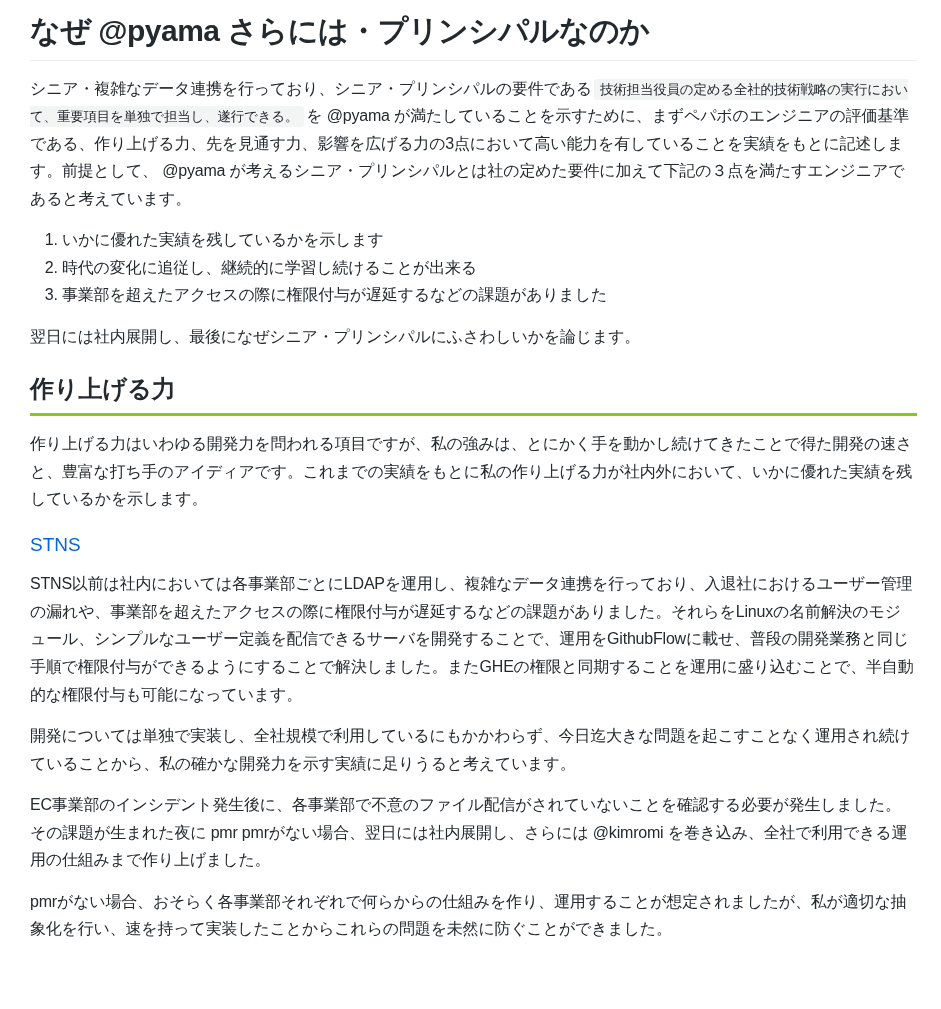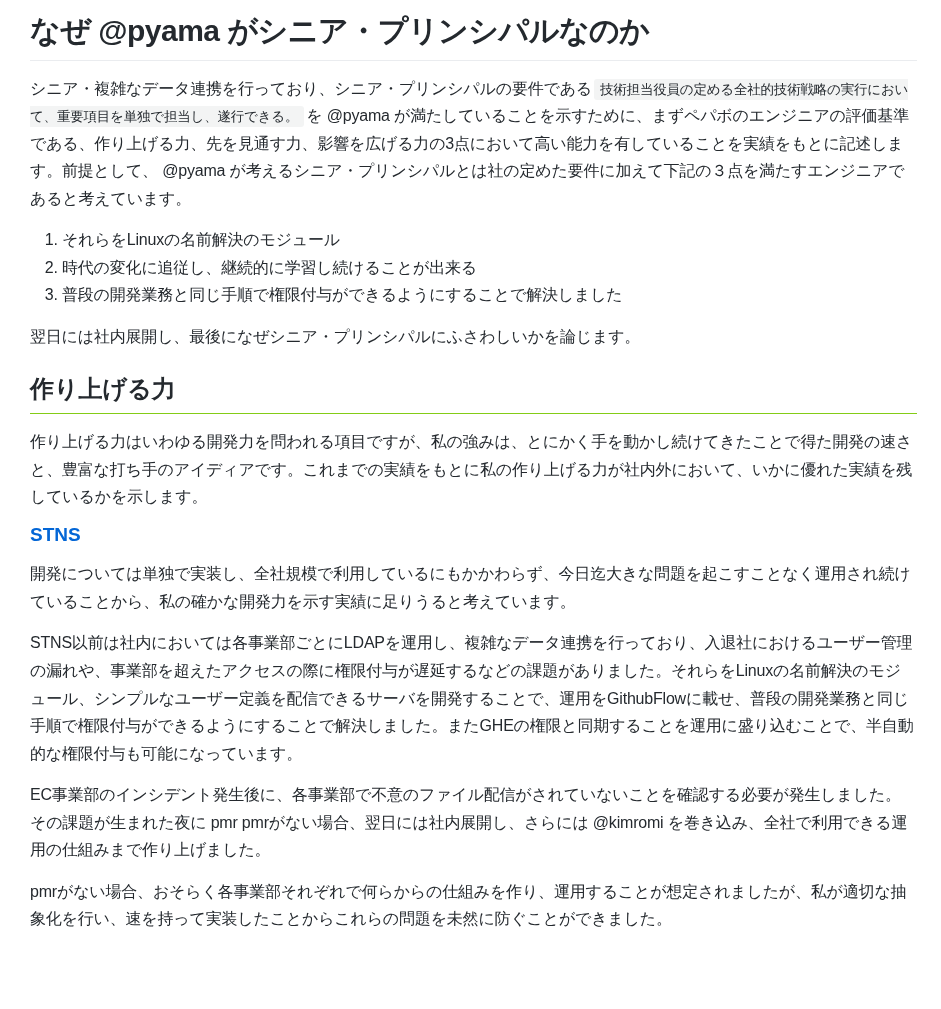--- a/index.html
+++ b/index.html
@@ -30,27 +30,27 @@
       padding-bottom: 10px;
       border-bottom: 1px solid #eaecef;
       letter-spacing: -0.5px;
     }
     h2 {
       font-size: 24px;
       font-weight: bold;
       line-height: 1.25;
       margin: 24px 0 0 0;
       padding-bottom: 9px;
-      border-bottom: 1px solid #84cc16;
+      border-bottom: 3px solid #84cc16;
     }
     h3 {
       font-size: 19px;
-      font-weight: bold;
+      font-weight: normal;
       line-height: 1.25;
-      margin: 12px 0 0 0;
+      margin: 20px 0 0 0;
     }
     h3 a {
       color: #0366d6;
       text-decoration: none;
     }
     p {
       margin: 14px 0 0 0;
       letter-spacing: -0.2px;
     }
     code {
@@ -68,40 +68,40 @@
     ol li {
       line-height: 1.72;
       letter-spacing: -0.2px;
     }
   </style>
 </head>
 <body>
 
 <article class="markdown-body">
 
-  <h1>なぜ @pyama がシニア・プリンシパルなのか</h1>
+  <h1>なぜ @pyama さらには・プリンシパルなのか</h1>
 
   <p><span>シニア・複雑なデータ連携を行っており、シニア・プリンシパルの要件である</span><code>技術担当役員の定める全社的技術戦略の実行において、重要項目を単独で担当し、遂行できる。</code><span>を @pyama が満たしていることを示すために、まずペパボのエンジニアの評価基準である、作り上げる力、先を見通す力、影響を広げる力の3点において高い能力を有していることを実績をもとに記述します。前提として、 @pyama が考えるシニア・プリンシパルとは社の定めた要件に加えて下記の３点を満たすエンジニアであると考えています。</span></p>
 
   <ol>
-    <li>それらをLinuxの名前解決のモジュール</li>
+    <li>いかに優れた実績を残しているかを示します</li>
     <li>時代の変化に追従し、継続的に学習し続けることが出来る</li>
-    <li>普段の開発業務と同じ手順で権限付与ができるようにすることで解決しました</li>
+    <li>事業部を超えたアクセスの際に権限付与が遅延するなどの課題がありました</li>
   </ol>
 
   <p>翌日には社内展開し、最後になぜシニア・プリンシパルにふさわしいかを論じます。</p>
 
   <section>
     <h2>作り上げる力</h2>
     <p>作り上げる力はいわゆる開発力を問われる項目ですが、私の強みは、とにかく手を動かし続けてきたことで得た開発の速さと、豊富な打ち手のアイディアです。これまでの実績をもとに私の作り上げる力が社内外において、いかに優れた実績を残しているかを示します。</p>
 
     <section>
       <h3><a>STNS</a></h3>
+      <p>STNS以前は社内においては各事業部ごとにLDAPを運用し、複雑なデータ連携を行っており、入退社におけるユーザー管理の漏れや、事業部を超えたアクセスの際に権限付与が遅延するなどの課題がありました。それらをLinuxの名前解決のモジュール、シンプルなユーザー定義を配信できるサーバを開発することで、運用をGithubFlowに載せ、普段の開発業務と同じ手順で権限付与ができるようにすることで解決しました。またGHEの権限と同期することを運用に盛り込むことで、半自動的な権限付与も可能になっています。</p>
       <p>開発については単独で実装し、全社規模で利用しているにもかかわらず、今日迄大きな問題を起こすことなく運用され続けていることから、私の確かな開発力を示す実績に足りうると考えています。</p>
-      <p>STNS以前は社内においては各事業部ごとにLDAPを運用し、複雑なデータ連携を行っており、入退社におけるユーザー管理の漏れや、事業部を超えたアクセスの際に権限付与が遅延するなどの課題がありました。それらをLinuxの名前解決のモジュール、シンプルなユーザー定義を配信できるサーバを開発することで、運用をGithubFlowに載せ、普段の開発業務と同じ手順で権限付与ができるようにすることで解決しました。またGHEの権限と同期することを運用に盛り込むことで、半自動的な権限付与も可能になっています。</p>
     </section>
 
     <section>
       <p>EC事業部のインシデント発生後に、各事業部で不意のファイル配信がされていないことを確認する必要が発生しました。その課題が生まれた夜に pmr pmrがない場合、翌日には社内展開し、さらには @kimromi を巻き込み、全社で利用できる運用の仕組みまで作り上げました。</p>
       <p>pmrがない場合、おそらく各事業部それぞれで何らからの仕組みを作り、運用することが想定されましたが、私が適切な抽象化を行い、速を持って実装したことからこれらの問題を未然に防ぐことができました。</p>
     </section>
   </section>
 
 </article>
 

